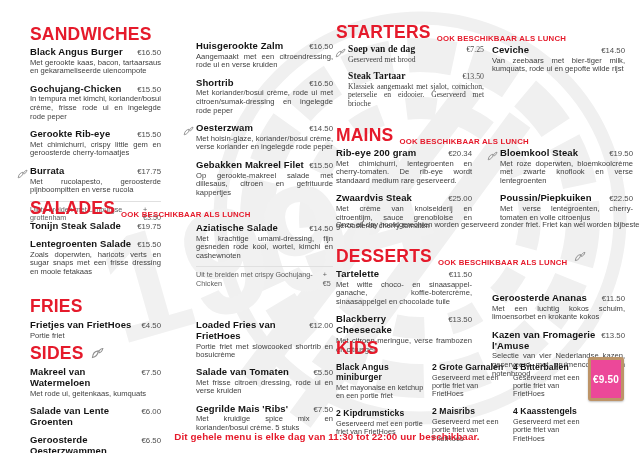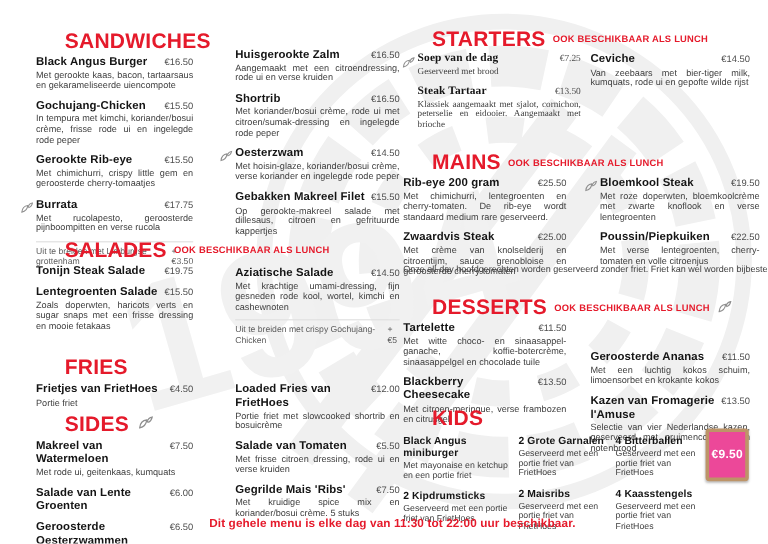--- a/index.html
+++ b/index.html
@@ -1,21 +1,21 @@
 <!DOCTYPE html>
 <html style="--red: #e51a2b;"><head>
 <meta charset="utf-8">
 <style>
   :root { --red: #e51a2b; }
   * { margin:0; padding:0; box-sizing:border-box; }
   body { font-family:"Liberation Sans", sans-serif; background:#fff; }
   .page { position:relative; width:640px; height:453px; background:#fff; overflow:hidden; }
   .watermark { position:absolute; inset:0; z-index:0; pointer-events:none; }
 
-  .section-header { position:absolute; display:flex; align-items:center; gap:6px; color:var(--red); z-index:2; white-space:nowrap;margin-left:24px; }
+  .section-header { position:absolute; display:flex; align-items:flex-end; gap:6px; color:var(--red); z-index:2; white-space:nowrap; }
   .section-title { font-size:17.5px; font-weight:800; letter-spacing:.2px; }
   .section-suffix { font-size:7.8px; font-weight:800; letter-spacing:.2px; }
   .header-leaf { align-self:center; margin-left:1px; }
 
   .col { position:absolute; z-index:2; display:flex; flex-direction:column; }
   .menu-item { position:relative; margin-bottom:7px; }
   .item-head { display:flex; justify-content:space-between; align-items:baseline; gap:4px; }
   .item-name { font-weight:700; font-size:9.5px; color:#141414; letter-spacing:.1px; }
   .item-price { font-size:7.8px; color:#4d4d4d; white-space:nowrap; }
   .item-desc { font-size:7.6px; line-height:1.14; color:#3e3e3e; text-align:justify; margin-top:1.5px; }
@@ -284,21 +284,21 @@
     </div>
     <div class="item-desc">Geserveerd met brood</div>
 
   </div>
       <div class="menu-item">
 
     <div class="item-head">
       <span class="item-name">Steak Tartaar</span>
       <span class="item-price">€13.50</span>
     </div>
-    <div class="item-desc">Klassiek aangemaakt met sjalot, cornichon, peterselie en eidooier. Aangemaakt met brioche</div>
+    <div class="item-desc">Klassiek aangemaakt met sjalot, cornichon, peterselie en eidooier. Geserveerd met brioche</div>
 
   </div>
     </div>
   <div class="col" style="left:492px; top:44px; width:133px;">
       <div class="menu-item">
 
     <div class="item-head">
       <span class="item-name">Ceviche</span>
       <span class="item-price">€14.50</span>
     </div>
@@ -309,21 +309,21 @@
 
   <div class="section-header" style="left:336px; top:125px;">
     <span class="section-title">MAINS</span>
     <span class="section-suffix">OOK BESCHIKBAAR ALS LUNCH</span>
   </div>
   <div class="col" style="left:336px; top:147px; width:136px;justify-content:space-between;">
       <div class="menu-item">
 
     <div class="item-head">
       <span class="item-name">Rib-eye 200 gram</span>
-      <span class="item-price">€25.50</span>
+      <span class="item-price">€20.34</span>
     </div>
     <div class="item-desc">Met chimichurri, lentegroenten en cherry-tomaten. De rib-eye wordt standaard medium rare geserveerd.</div>
 
   </div>
       <div class="menu-item">
 
     <div class="item-head">
       <span class="item-name">Zwaardvis Steak</span>
       <span class="item-price">€25.00</span>
     </div>

